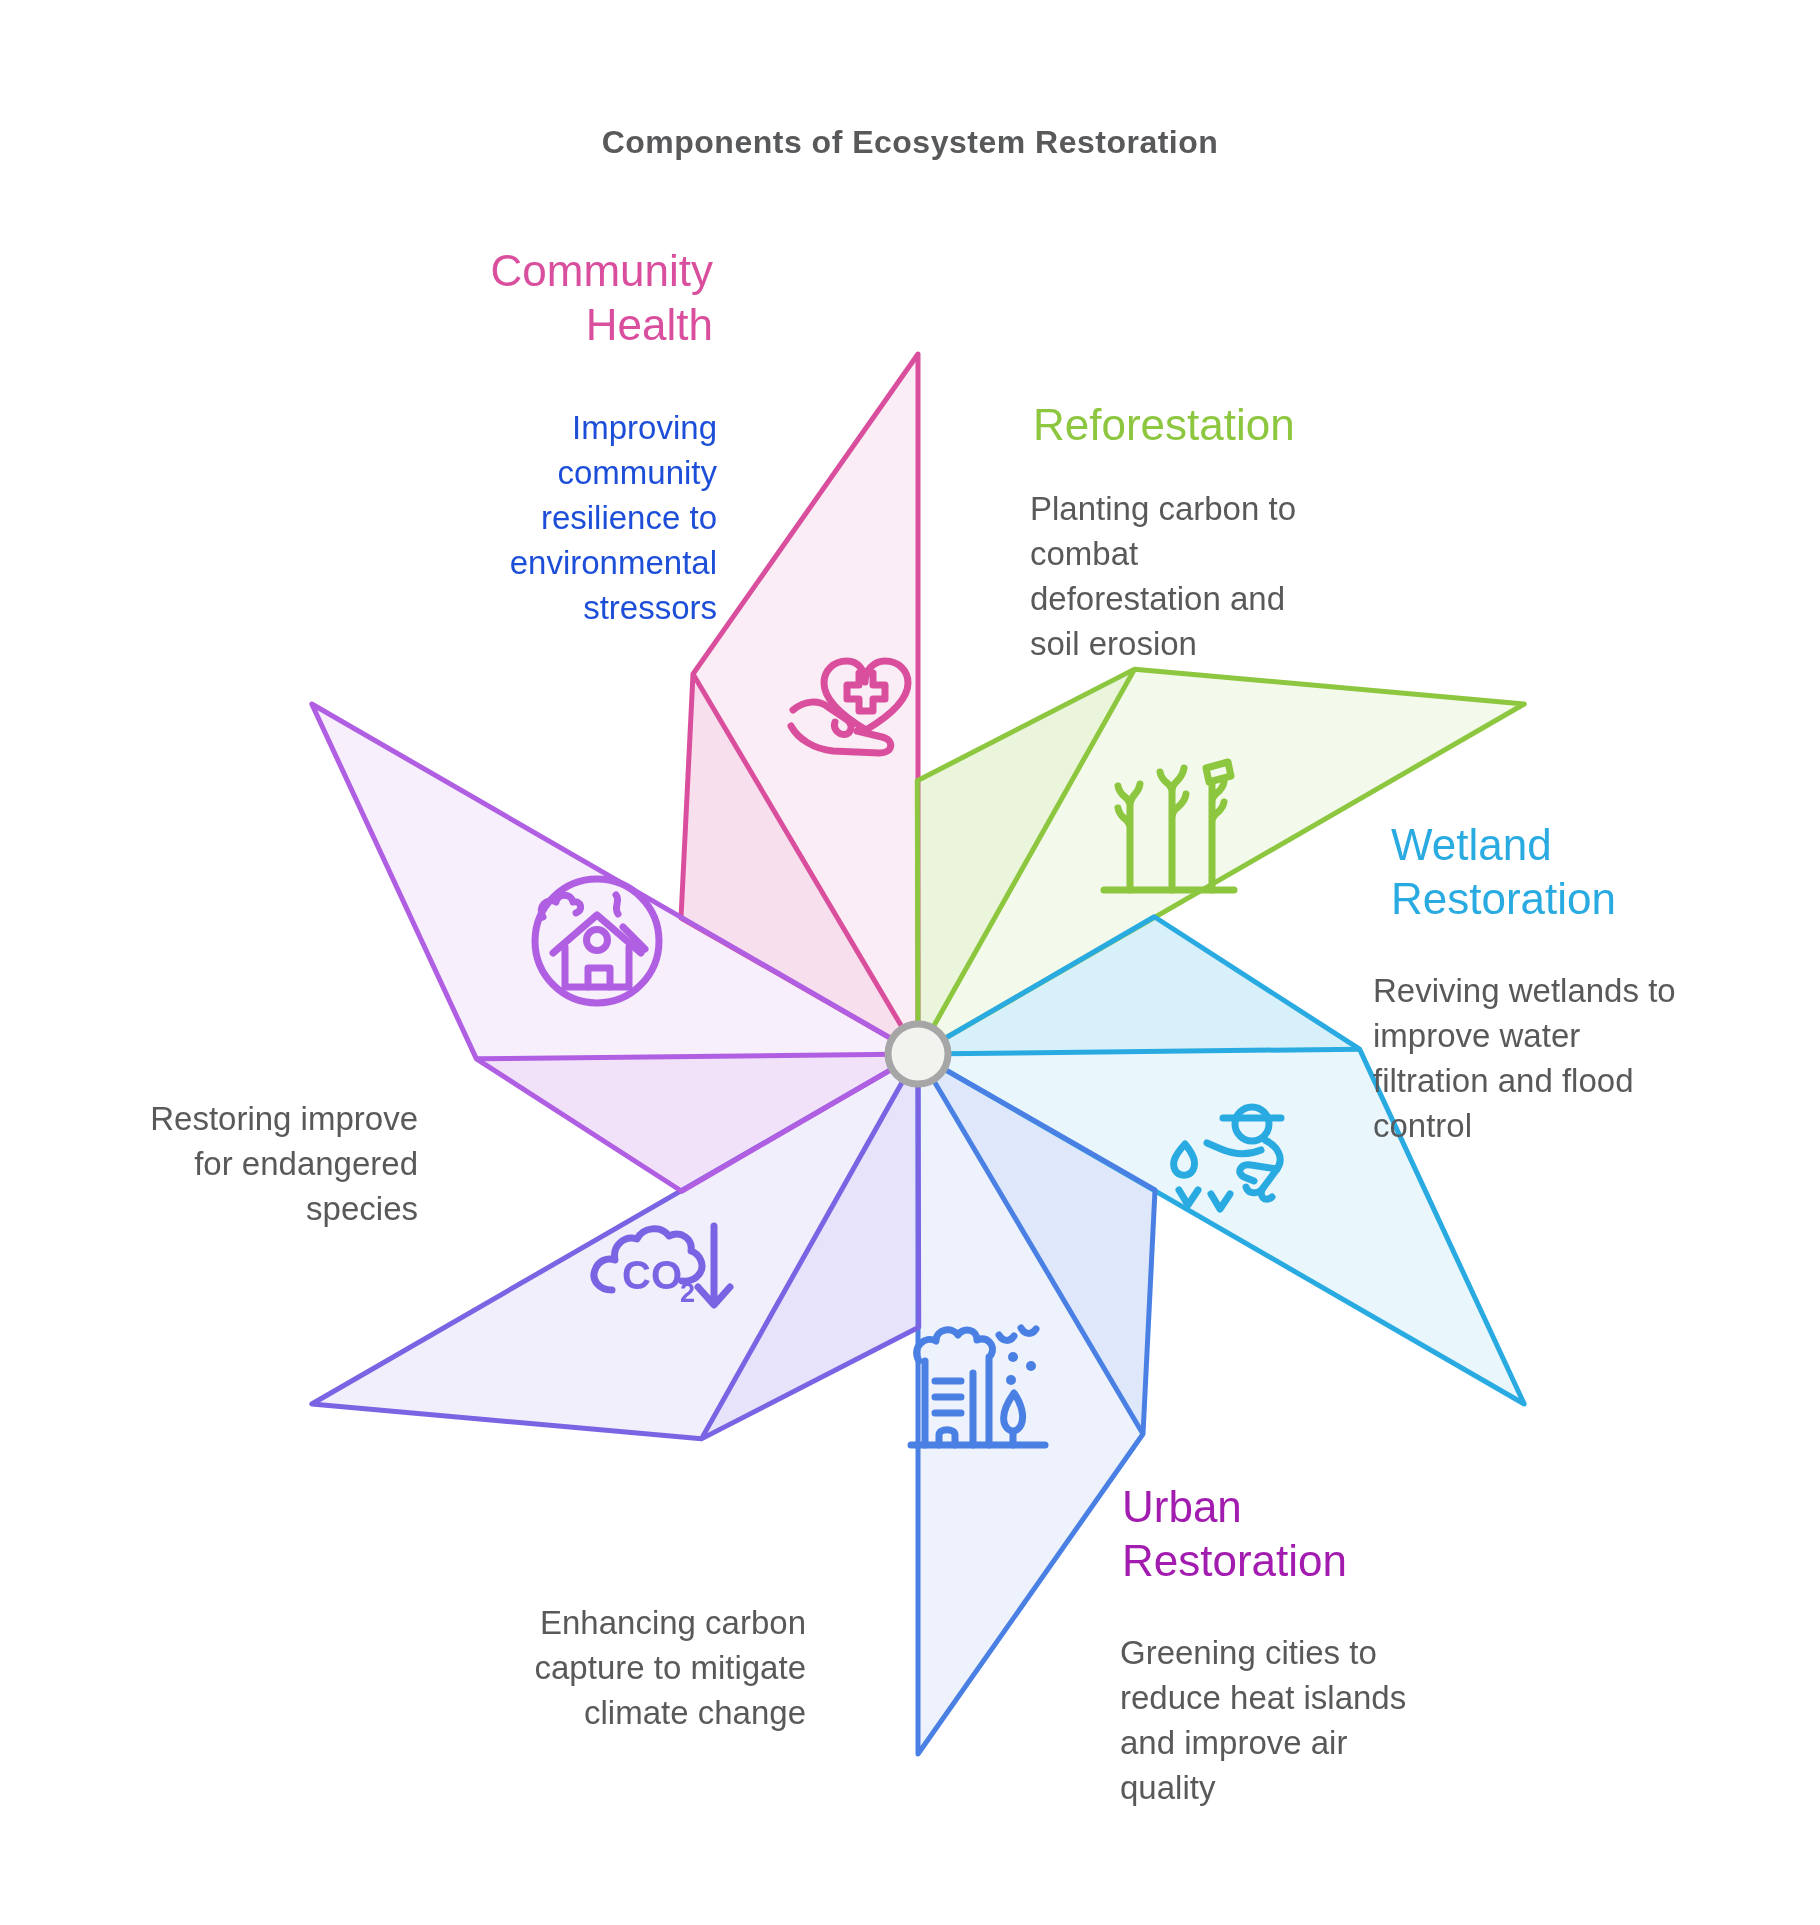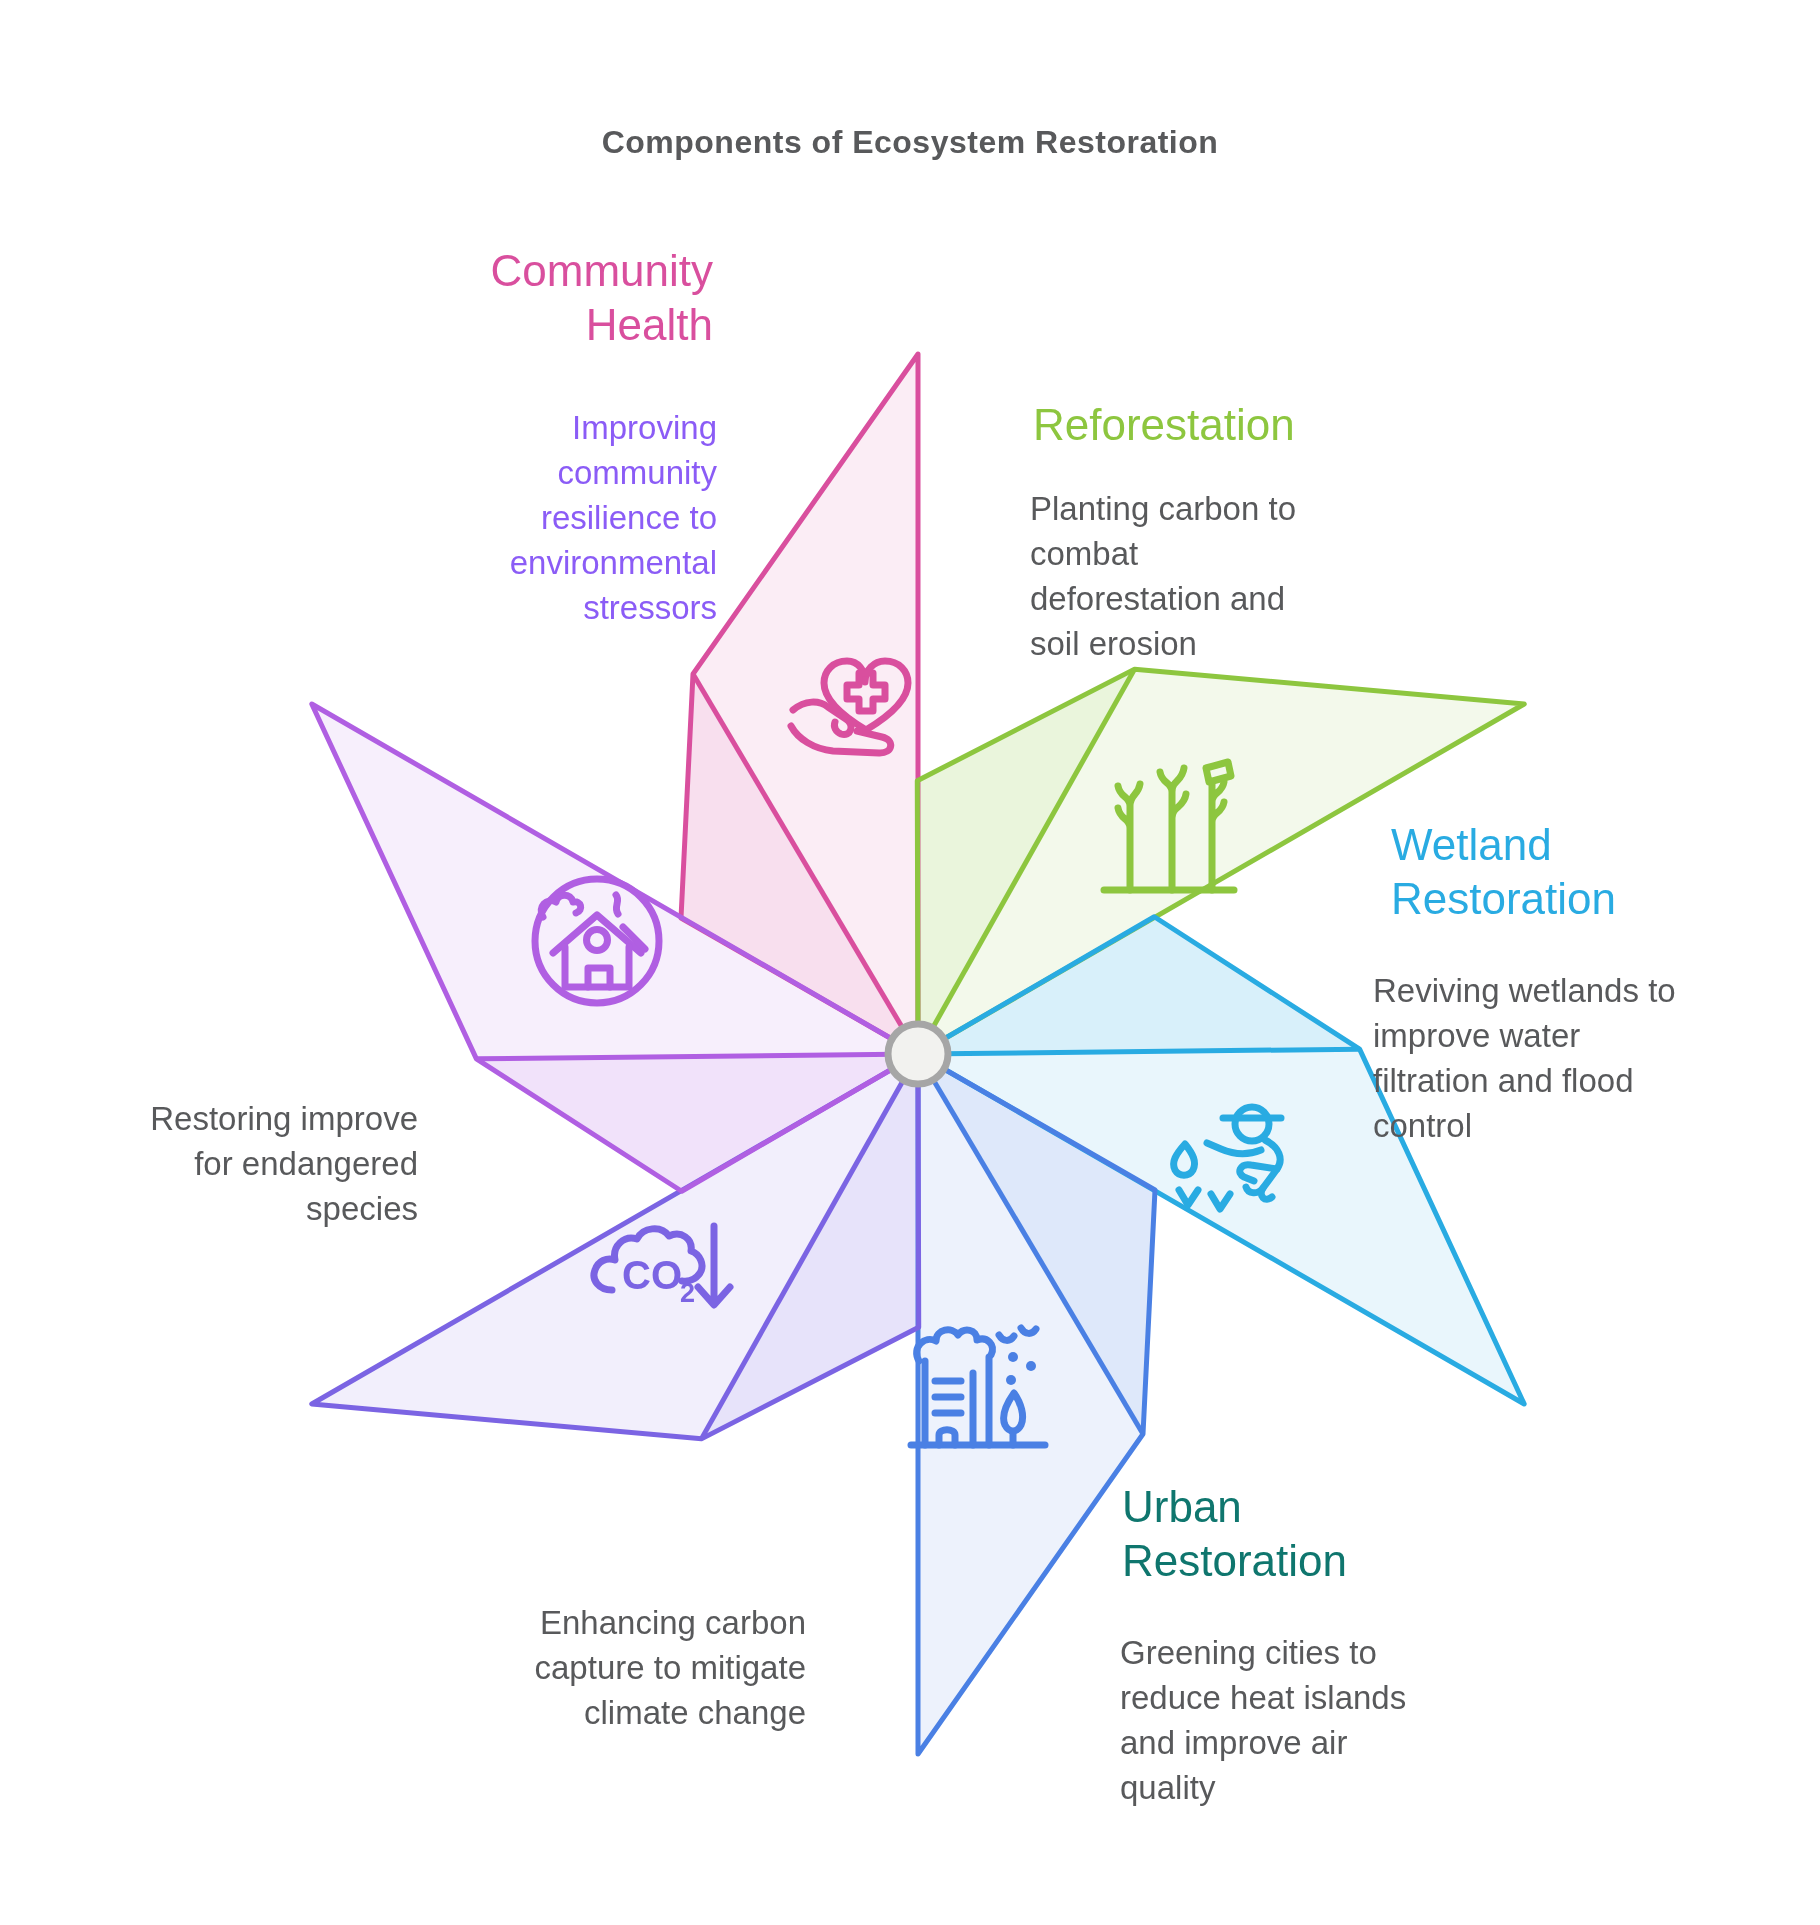--- a/index.html
+++ b/index.html
@@ -149,28 +149,28 @@
       <path d="M-54,-24 C-60,-34 -50,-44 -41,-39 C-39,-48 -26,-48 -24,-39 C-16,-41 -13,-31 -21,-28"></path>
       <path d="M19,-46 C24,-40 16,-34 21,-27"></path>
     </g>
 
     <circle cx="918" cy="1054" r="30" stroke="#a6a6a6" stroke-width="7" fill="#f2f2ef"></circle>
   </svg>
 
   <div class="title" style="color: rgb(88, 89, 91);">Components of Ecosystem Restoration</div>
 
   <div class="seg-label" id="lbl-community" style="color: rgb(217, 79, 158);">Community Health</div>
-  <div class="seg-desc" id="desc-community" style="color: #8b5cf6;">Improving community resilience to environmental stressors</div>
+  <div class="seg-desc" id="desc-community" style="color: #1d4ed8;">Improving community resilience to environmental stressors</div>
 
   <div class="seg-label" id="lbl-reforestation" style="color: rgb(141, 198, 63);">Reforestation</div>
   <div class="seg-desc" id="desc-reforestation" style="color: rgb(88, 89, 91);">Planting carbon to combat deforestation and soil erosion</div>
 
   <div class="seg-label" id="lbl-wetland" style="color: rgb(41, 171, 226);">Wetland Restoration</div>
   <div class="seg-desc" id="desc-wetland" style="color: rgb(88, 89, 91);">Reviving wetlands to improve water filtration and flood control</div>
 
-  <div class="seg-label" id="lbl-urban" style="color: #0f766e;">Urban Restoration</div>
+  <div class="seg-label" id="lbl-urban" style="color: #a21caf;">Urban Restoration</div>
   <div class="seg-desc" id="desc-urban" style="color: rgb(88, 89, 91);">Greening cities to reduce heat islands and improve air quality</div>
 
   <div class="seg-desc" id="desc-carbon" style="color: rgb(88, 89, 91);">Enhancing carbon capture to mitigate climate change</div>
 
   <div class="seg-desc" id="desc-habitat" style="color: rgb(88, 89, 91);">Restoring improve for endangered species</div>
 
 </div>
 
 </body></html>

